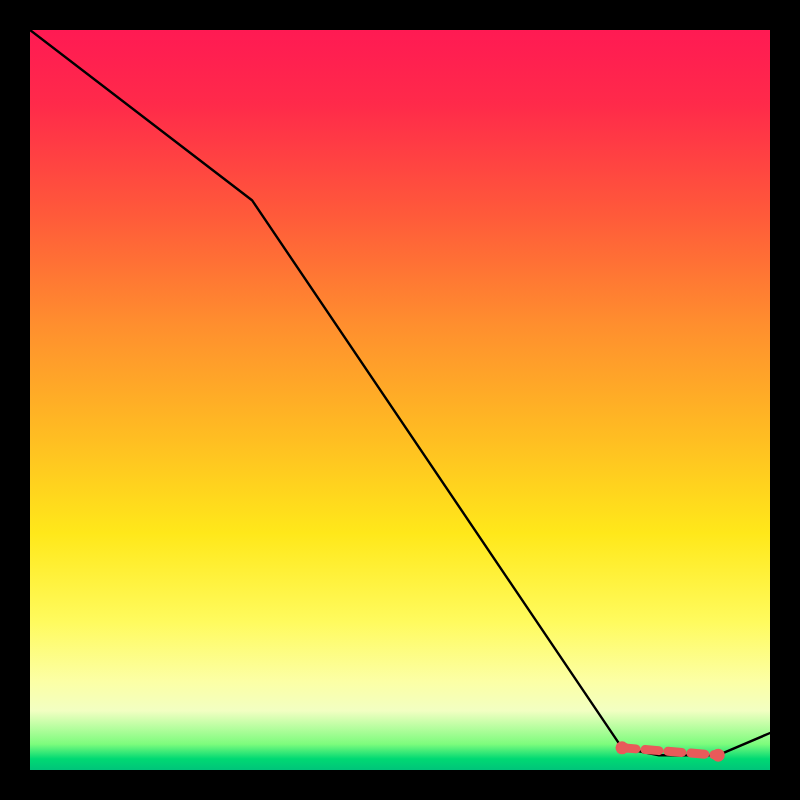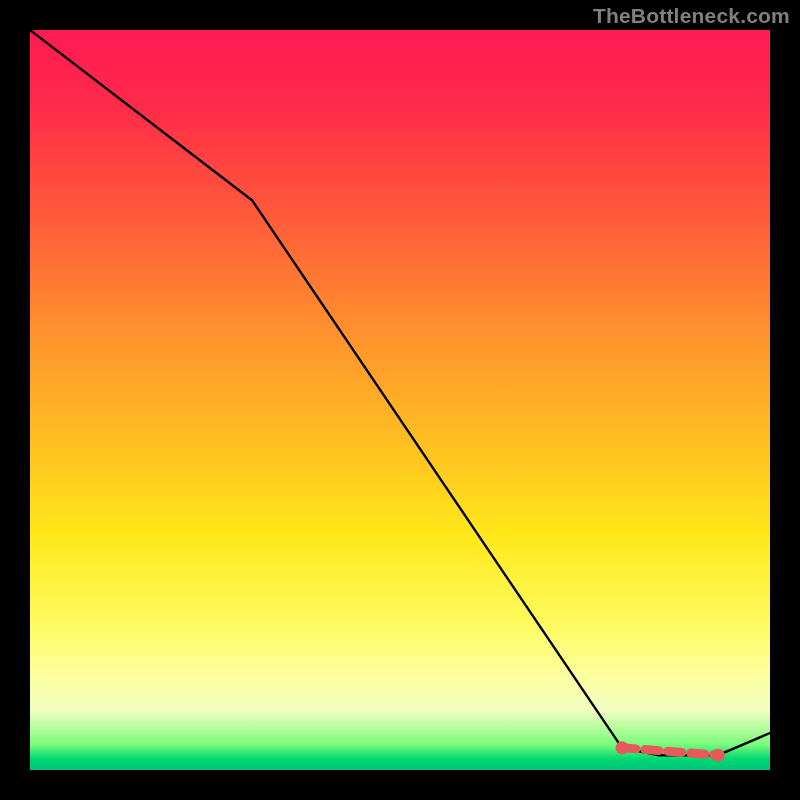--- a/index.html
+++ b/index.html
@@ -57,21 +57,20 @@
     width: 740px;
     height: 740px;
     pointer-events: none;
   }
 </style>
 </head>
 <body>
 
 <div class="container">
 
-  <div class="watermark">TheBottleneck.com</div>
 
   <div class="plot-area"></div>
 
   <svg class="svg-overlay" viewBox="0 0 740 740" preserveAspectRatio="none">
     <g>
       <path id="curve-path" fill="none" stroke="#000" stroke-width="2.4" stroke-linecap="round" stroke-linejoin="round" d="M0.0 0.0 L222.0 170.2 L592.0 717.8 L629.0 725.2 L688.2 725.2 L740.0 703.0"></path>
     </g>
     <g id="marker-group">
         <line x1="592" y1="717.8" x2="688.2" y2="725.2" stroke="#e85a5a" stroke-width="9" stroke-linecap="round" stroke-dasharray="14 9"></line>
         <circle cx="592" cy="717.8" r="6.5" fill="#e85a5a"></circle>

